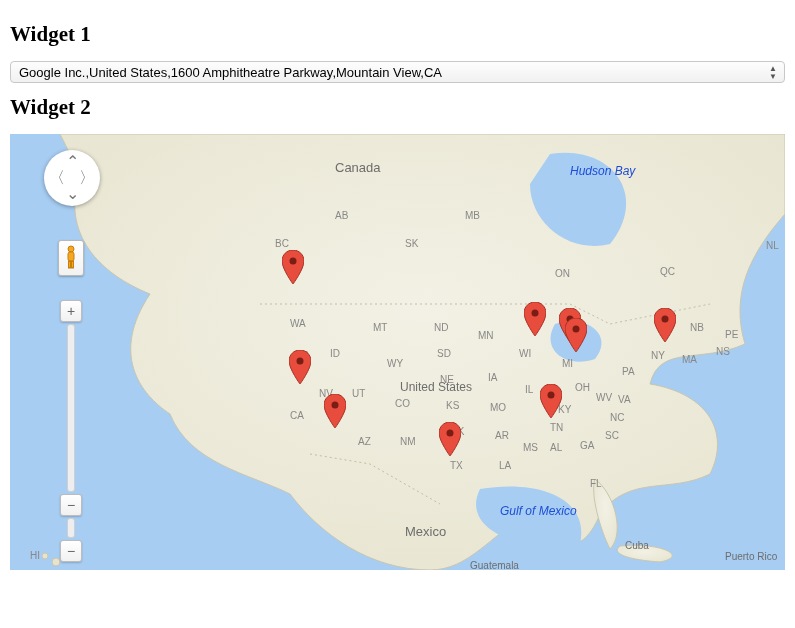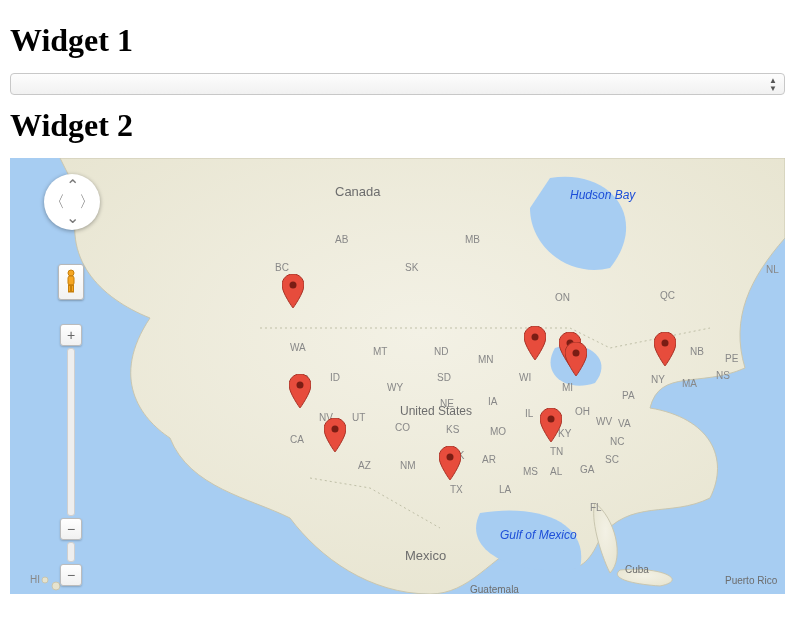--- a/index.html
+++ b/index.html
@@ -4,21 +4,21 @@
 <style>
   body {
     margin: 0;
     padding: 10px;
     font-family: "Times New Roman", serif;
     background: #fff;
     width: 795px;
     box-sizing: border-box;
   }
   h2.widget-title {
-    font-size: 32px;
+    font-size: 21px;
     font-weight: bold;
     margin: 12px 0 14px 0;
   }
   
   .select-wrap {
     position: relative;
     width: 775px;
     height: 22px;
     border: 1px solid #c8c8c8;
     border-radius: 4px;
@@ -133,20 +133,21 @@
   }
   .zoom-track.t1 { height: 166px; }
   .zoom-track.t2 { height: 18px; }
 </style>
 </head>
 <body>
 
 <h2 class="widget-title">Widget 1</h2>
 
 <div class="select-wrap">
+  <div class="select-value">Google Inc.,United States,1600 Amphitheatre Parkway,Mountain View,CA</div>
   <div class="select-caret">▲<br>▼</div>
 </div>
 
 <h2 class="widget-title">Widget 2</h2>
 
 <div class="map-frame">
 
   <svg class="map-svg" width="775" height="436" viewBox="0 0 775 436">
     <defs>
       <radialGradient id="land" cx="50%" cy="40%" r="75%">
@@ -221,21 +222,21 @@
   <div class="ml" style="left:390px;top:302px">NM</div>
   <div class="ml" style="left:424px;top:188px">ND</div>
   <div class="ml" style="left:427px;top:214px">SD</div>
   <div class="ml" style="left:430px;top:240px">NE</div>
   <div class="ml" style="left:436px;top:266px">KS</div>
   <div class="ml" style="left:440px;top:292px">OK</div>
   <div class="ml" style="left:440px;top:326px">TX</div>
   <div class="ml" style="left:468px;top:196px">MN</div>
   <div class="ml" style="left:478px;top:238px">IA</div>
   <div class="ml" style="left:480px;top:268px">MO</div>
-  <div class="ml" style="left:472px;top:296px">AR</div>
+  <div class="ml" style="left:485px;top:296px">AR</div>
   <div class="ml" style="left:489px;top:326px">LA</div>
   <div class="ml" style="left:509px;top:214px">WI</div>
   <div class="ml" style="left:515px;top:250px">IL</div>
   <div class="ml" style="left:552px;top:224px">MI</div>
   <div class="ml" style="left:540px;top:253px">IN</div>
   <div class="ml" style="left:565px;top:248px">OH</div>
   <div class="ml" style="left:548px;top:270px">KY</div>
   <div class="ml" style="left:540px;top:288px">TN</div>
   <div class="ml" style="left:513px;top:308px">MS</div>
   <div class="ml" style="left:540px;top:308px">AL</div>

